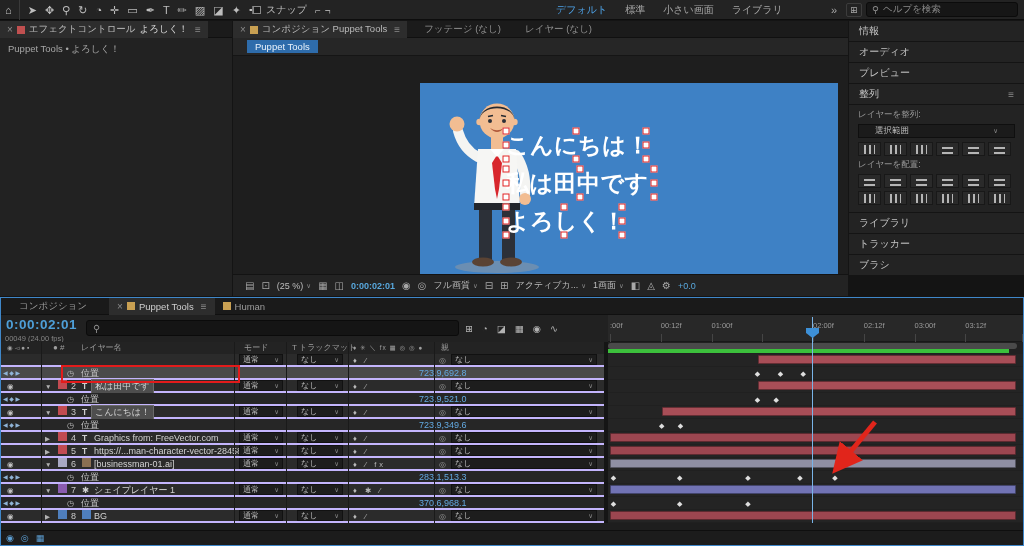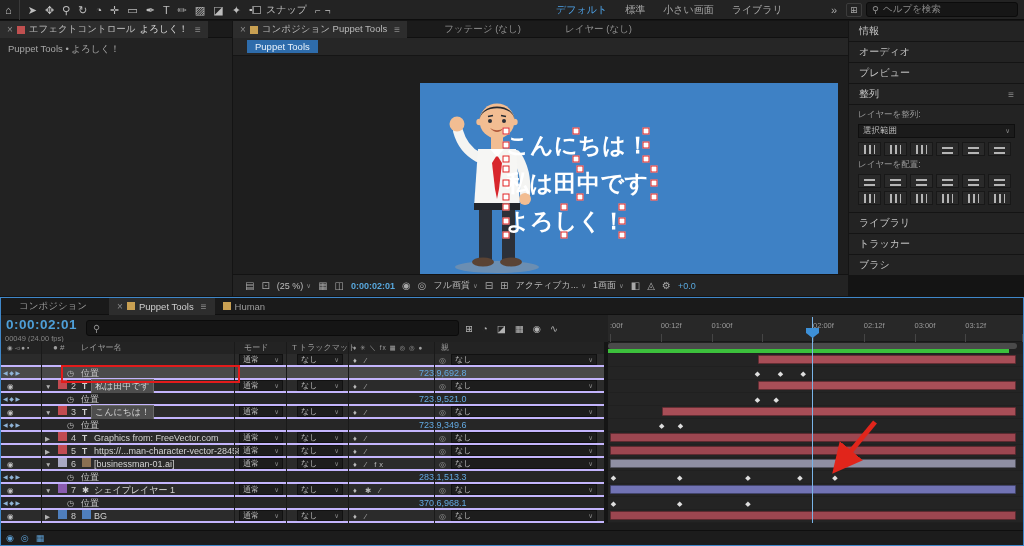--- a/index.html
+++ b/index.html
@@ -15,21 +15,21 @@
 .chkbox{width:8px;height:8px;border:1px solid #8a8a8a;display:inline-block;background:#1b1b1b;}
 .snap-ic{font-size:10px;color:#a5a5a5;}
 #workspaces{position:absolute;left:556px;top:0;height:20px;display:flex;align-items:center;gap:18px;font-size:10px;color:#a8a8a8;}
 #workspaces .ws.active{color:#4ea3e8;}
 #ovf{position:absolute;left:831px;top:0;line-height:20px;font-size:11px;color:#a8a8a8;}
 #wsbtn{position:absolute;left:846px;top:3px;font-size:9px;color:#a8a8a8;border:1px solid #3c3c3c;border-radius:2px;padding:0 3px;line-height:12px;}
 #helpsearch{position:absolute;left:866px;top:2px;width:152px;height:15px;background:#161616;border:1px solid #0b0b0b;border-radius:3px;display:flex;align-items:center;gap:4px;padding:0 5px;font-size:9.5px;color:#8a8a8a;}
 
 .tabbar{position:absolute;left:0;top:0;right:0;height:17px;background:#1b1b1b;display:flex;border-bottom:1px solid #101010;}
 .ptab{height:17px;display:flex;align-items:center;gap:4px;padding:0 7px;font-size:9.5px;color:#b9b9b9;background:#2d2d2d;white-space:nowrap;}
-.ptab.inactive{background:transparent;color:#8f8f8f;margin-left:30px;justify-content:flex-end;}
+.ptab.inactive{background:transparent;color:#8f8f8f;margin-left:10px;justify-content:flex-end;}
 .tclose{color:#8a8a8a;font-size:10px;}
 .tmenu{color:#8a8a8a;font-size:10px;margin-left:3px;}
 .ticon{width:8px;height:8px;display:inline-block;}
 .ticon.red{background:#c05050;}
 .ticon.gold,.tab-sq{width:8px;height:8px;display:inline-block;background:#c9a052;}
 .ttarget{color:#dddddd;}
 
 #ec-panel{position:absolute;left:0;top:21px;width:232px;height:275px;background:#222222;}
 #ec-body{position:absolute;left:0;top:17px;right:0;bottom:0;background:#222222;}
 #ec-line{padding:5px 8px;font-size:9.5px;color:#a6a6a6;}
@@ -48,21 +48,21 @@
 .sdd{display:inline-flex;align-items:center;gap:3px;color:#bdbdbd;}
 .chev{font-size:6.5px;color:#8a8a8a;}
 .stime{color:#58a7dc;font-weight:bold;}
 .sexp{color:#58a7dc;}
 
 #sidebar{position:absolute;left:849px;top:21px;width:175px;height:275px;background:#141414;overflow:hidden;}
 .sp-head{height:20px;background:#232323;margin-bottom:1px;display:flex;align-items:center;padding:0 10px;font-size:10px;color:#c4c4c4;}
 .sp-head .tmenu{margin-left:auto;}
 #align-body{background:#232323;margin-bottom:1px;padding:2px 9px 4px;}
 .al-label{font-size:8.5px;color:#9a9a9a;margin:2px 0 3px;}
-.al-dd{height:14px;background:#1b1b1b;border:1px solid #0f0f0f;font-size:8.5px;color:#bdbdbd;display:flex;align-items:center;padding:0 4px;margin-bottom:4px;}
+.al-dd{height:14px;background:#1b1b1b;border:1px solid #0f0f0f;font-size:8.5px;color:#bdbdbd;display:flex;align-items:center;padding:0 16px;margin-bottom:4px;}
 .al-dd .chev{margin-left:auto;}
 .al-row{display:flex;gap:3px;margin-bottom:3px;}
 .al-btn{appearance:none;width:23px;height:14px;background:#2a2a2a;border:1px solid #181818;display:flex;align-items:center;justify-content:center;padding:0;}
 .bar-ic-h{width:11px;height:9px;background:repeating-linear-gradient(0deg,#b5b5b5 0 2px,transparent 2px 5px);}
 .bar-ic-v{width:11px;height:9px;background:repeating-linear-gradient(90deg,#b5b5b5 0 2px,transparent 2px 5px);}
 
 #timeline{position:absolute;left:0;top:297px;width:1024px;height:249px;background:#212121;border:1px solid #3f87c9;overflow:hidden;}
 #tl-tabs{position:absolute;left:0;top:0;right:0;height:17px;background:#1a1a1a;display:flex;align-items:center;padding-left:10px;border-bottom:1px solid #101010;}
 .tl-tab{display:flex;align-items:center;gap:4px;padding:0 8px;height:17px;font-size:9.5px;color:#9b9b9b;white-space:nowrap;}
 .tl-tab.active{background:#2d2d2d;color:#cfcfcf;margin-left:14px;}

